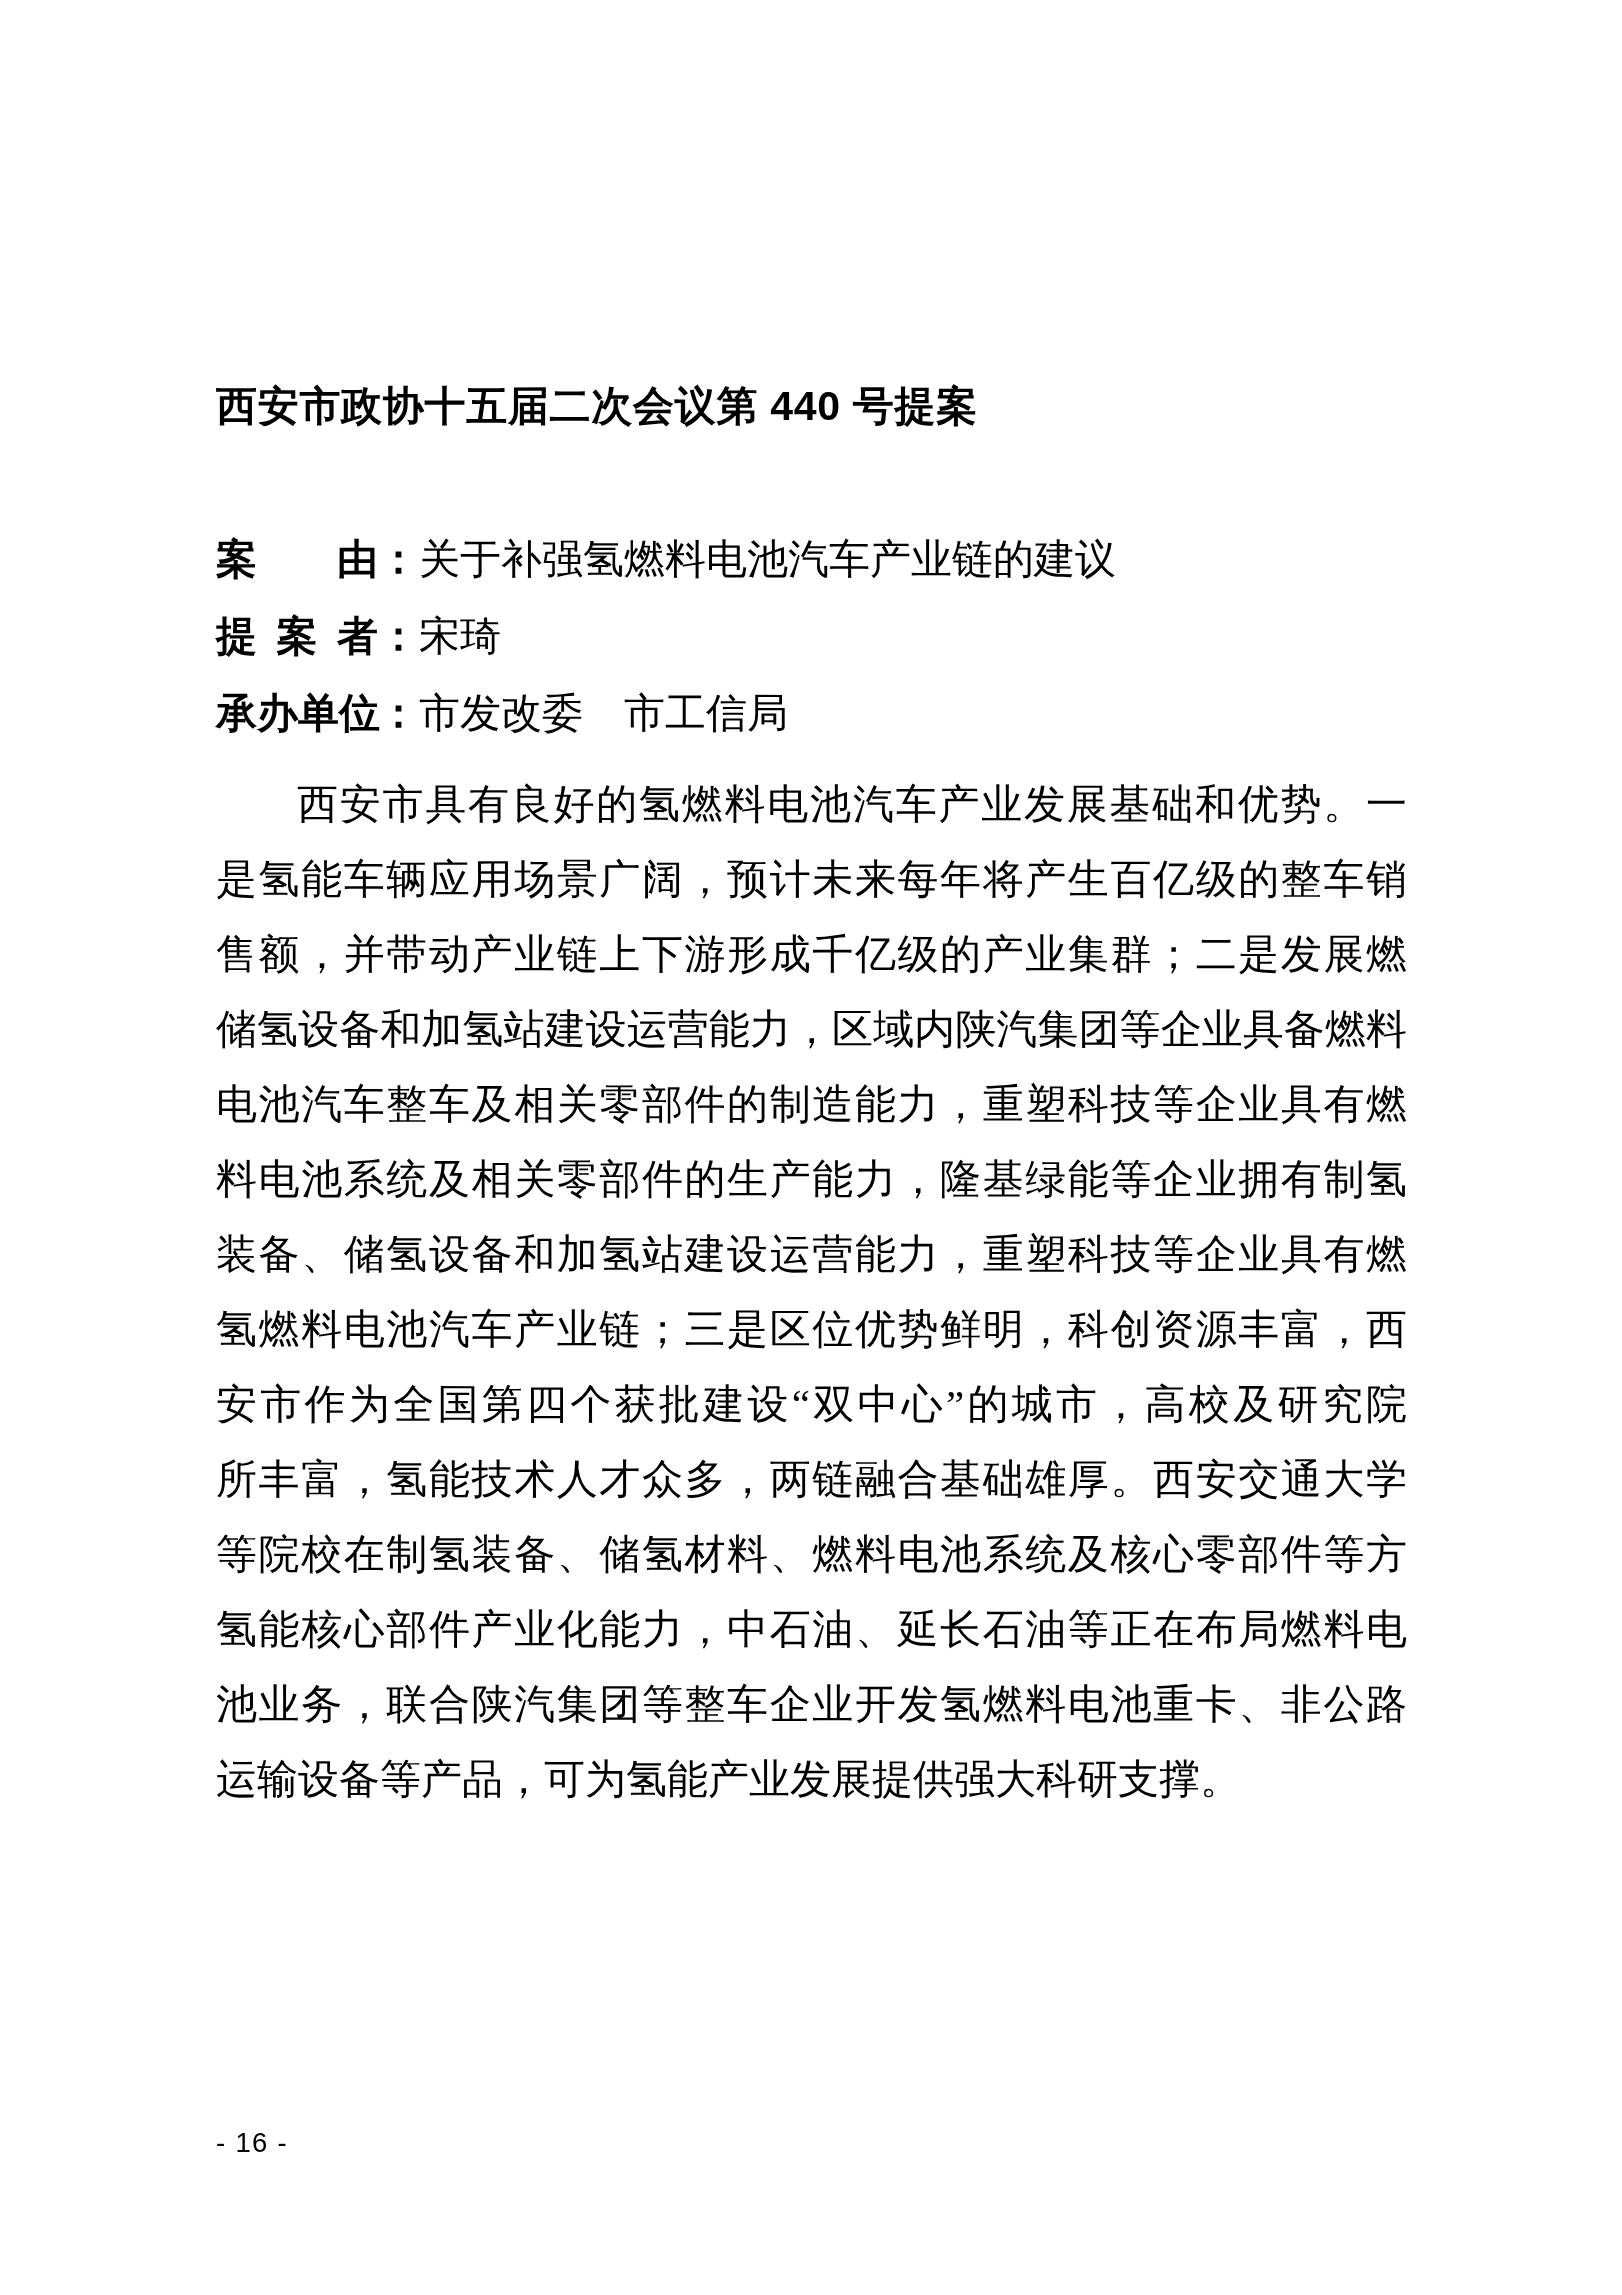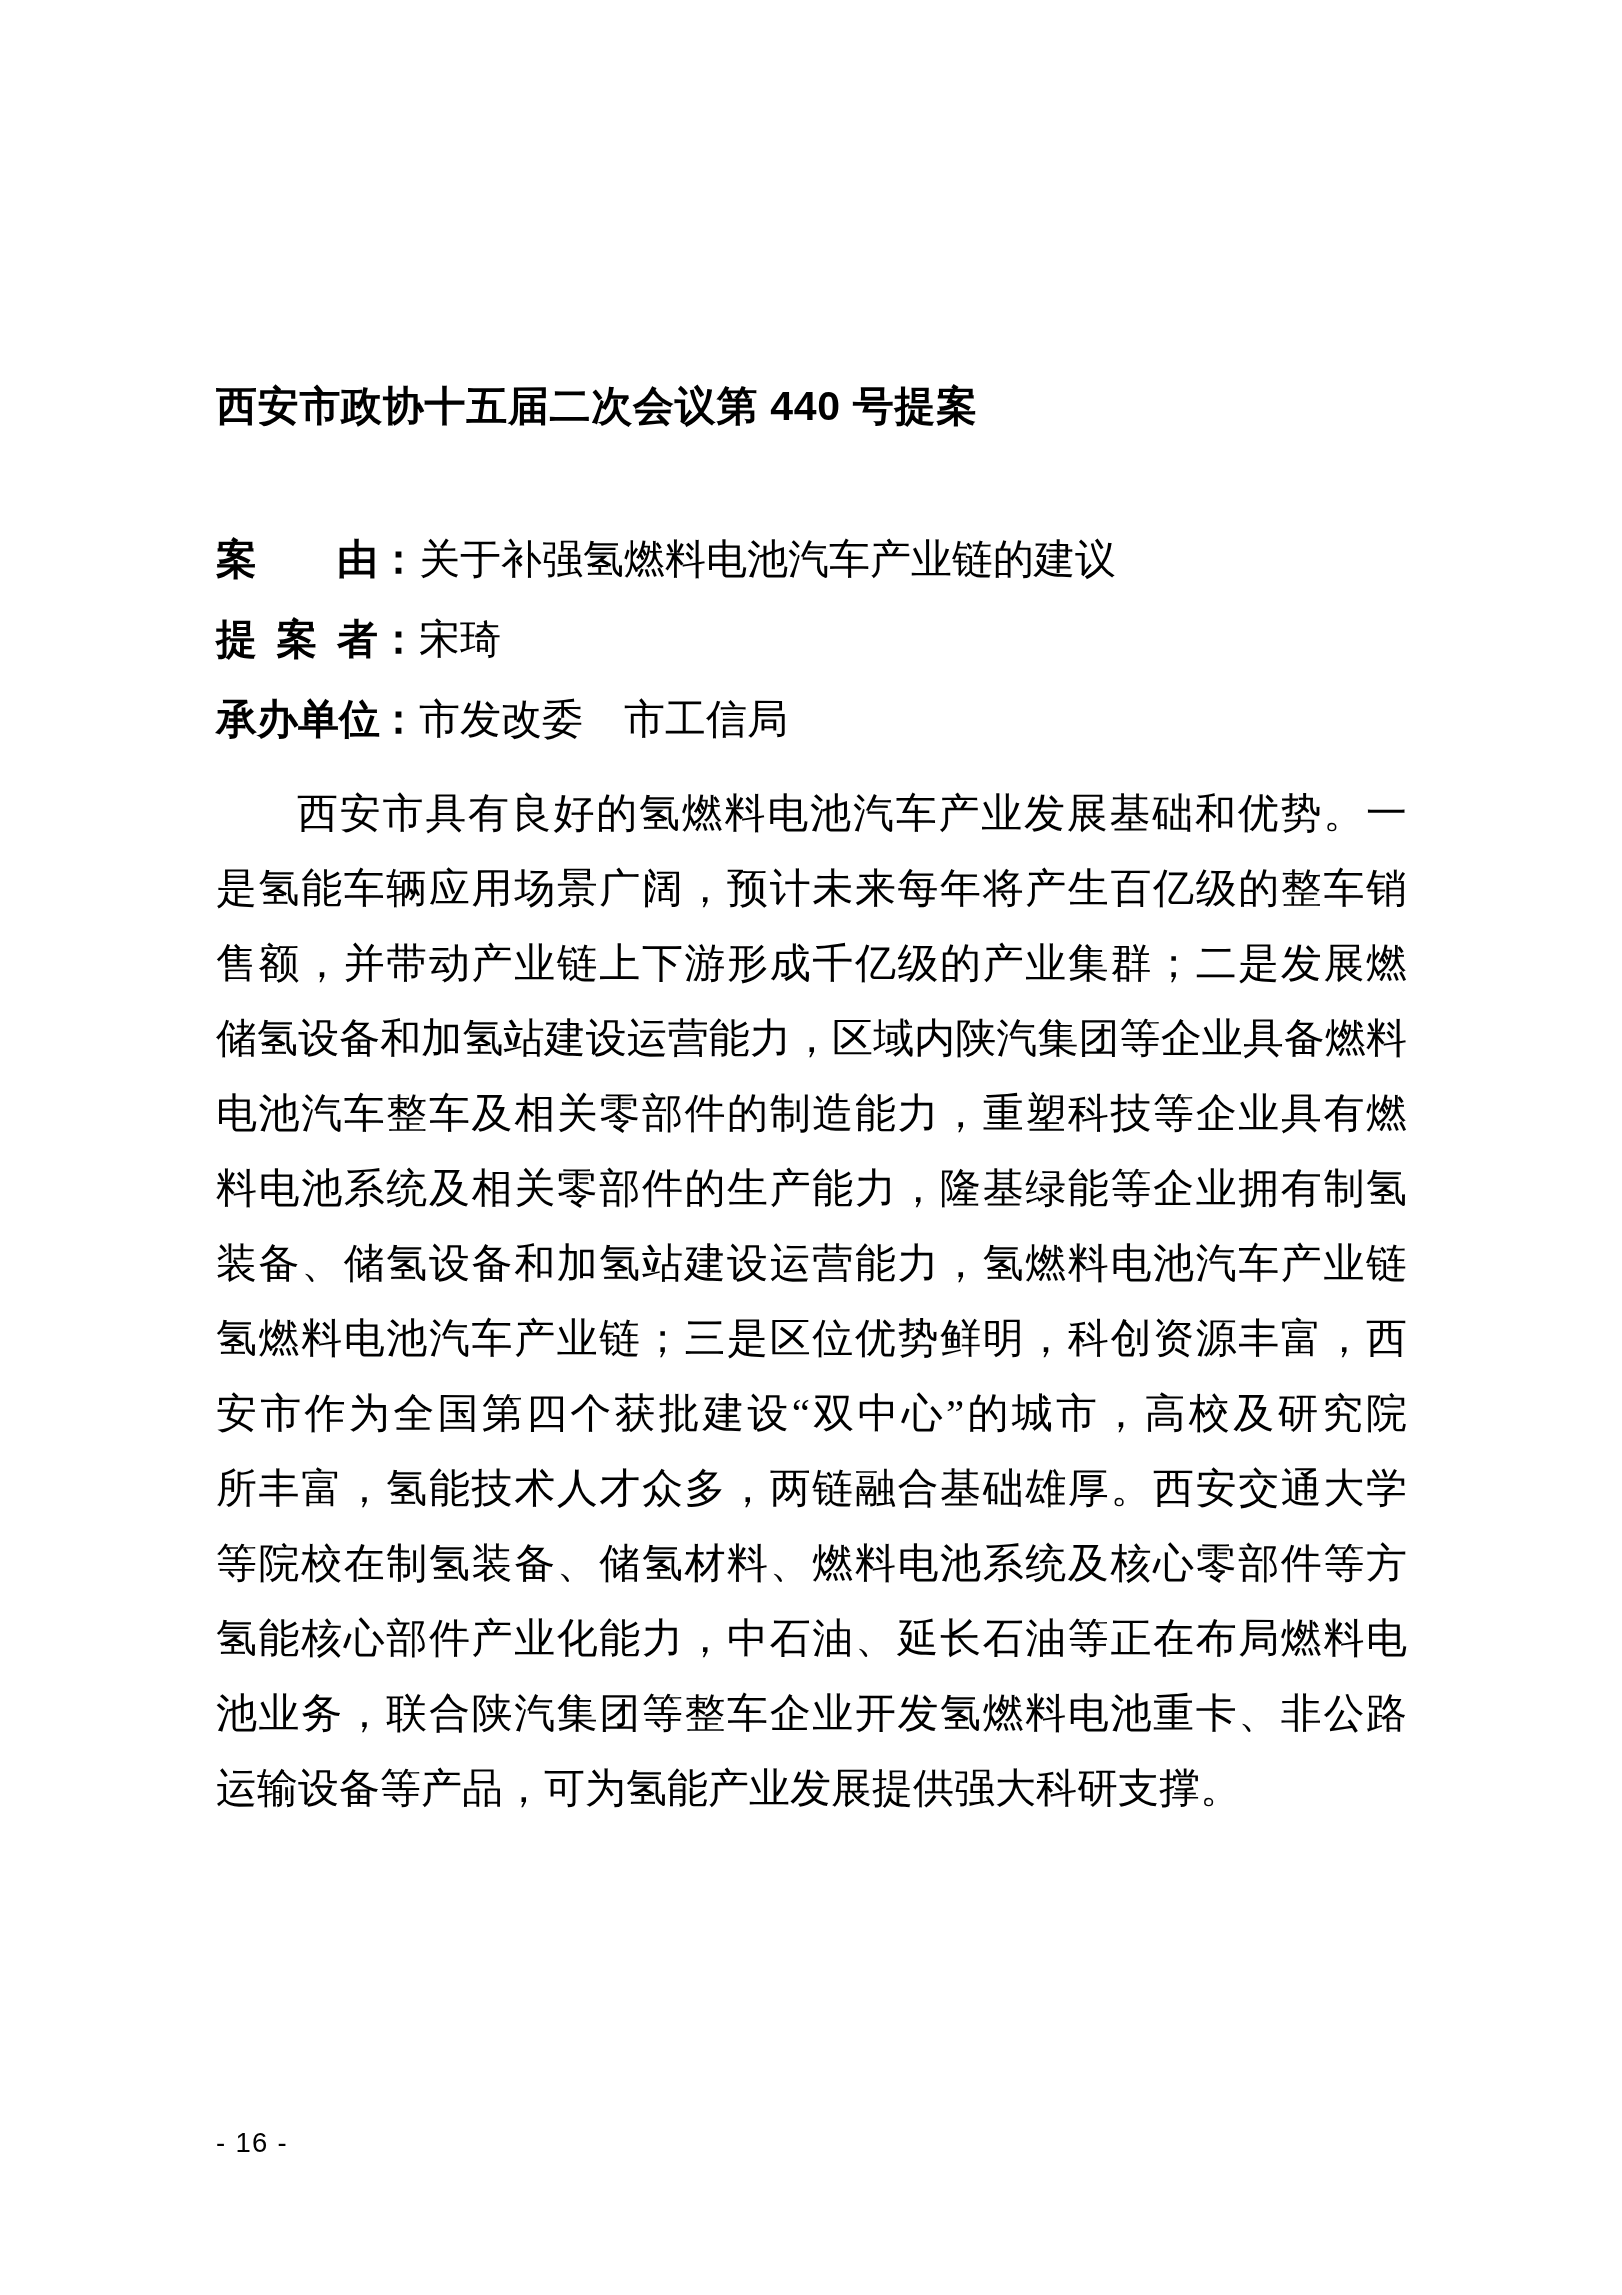--- a/index.html
+++ b/index.html
@@ -47,21 +47,21 @@
     font-weight: bold;
     text-align: justify;
     text-align-last: justify;
     text-justify: inter-character;
   }
   .field-colon {
     font-family: "Liberation Sans", sans-serif;
     font-weight: bold;
   }
   .field-value {
-    font-family: Liberation Mono, monospace;
+    font-family: Liberation Serif, serif;
     font-weight: normal;
   }
   .body-text {
     margin-top: 13.7px;
   }
   .body-line {
     font-size: 41px;
     line-height: 75px;
     text-align: justify;
     text-align-last: justify;
@@ -108,21 +108,21 @@
 
     </div>
 
     <div class="body-text">
       <div class="body-line first">西安市具有良好的氢燃料电池汽车产业发展基础和优势。一</div>
       <div class="body-line">是氢能车辆应用场景广阔，预计未来每年将产生百亿级的整车销</div>
       <div class="body-line">售额，并带动产业链上下游形成千亿级的产业集群；二是发展燃</div>
       <div class="body-line">储氢设备和加氢站建设运营能力，区域内陕汽集团等企业具备燃料</div>
       <div class="body-line">电池汽车整车及相关零部件的制造能力，重塑科技等企业具有燃</div>
       <div class="body-line">料电池系统及相关零部件的生产能力，隆基绿能等企业拥有制氢</div>
-      <div class="body-line">装备、储氢设备和加氢站建设运营能力，氢燃料电池汽车产业链</div>
+      <div class="body-line">装备、储氢设备和加氢站建设运营能力，重塑科技等企业具有燃</div>
       <div class="body-line">氢燃料电池汽车产业链；三是区位优势鲜明，科创资源丰富，西</div>
       <div class="body-line">安市作为全国第四个获批建设“双中心”的城市，高校及研究院</div>
       <div class="body-line">所丰富，氢能技术人才众多，两链融合基础雄厚。西安交通大学</div>
       <div class="body-line">等院校在制氢装备、储氢材料、燃料电池系统及核心零部件等方</div>
       <div class="body-line">氢能核心部件产业化能力，中石油、延长石油等正在布局燃料电</div>
       <div class="body-line">池业务，联合陕汽集团等整车企业开发氢燃料电池重卡、非公路</div>
       <div class="body-line last">运输设备等产品，可为氢能产业发展提供强大科研支撑。</div>
     </div>
 
   </div>

